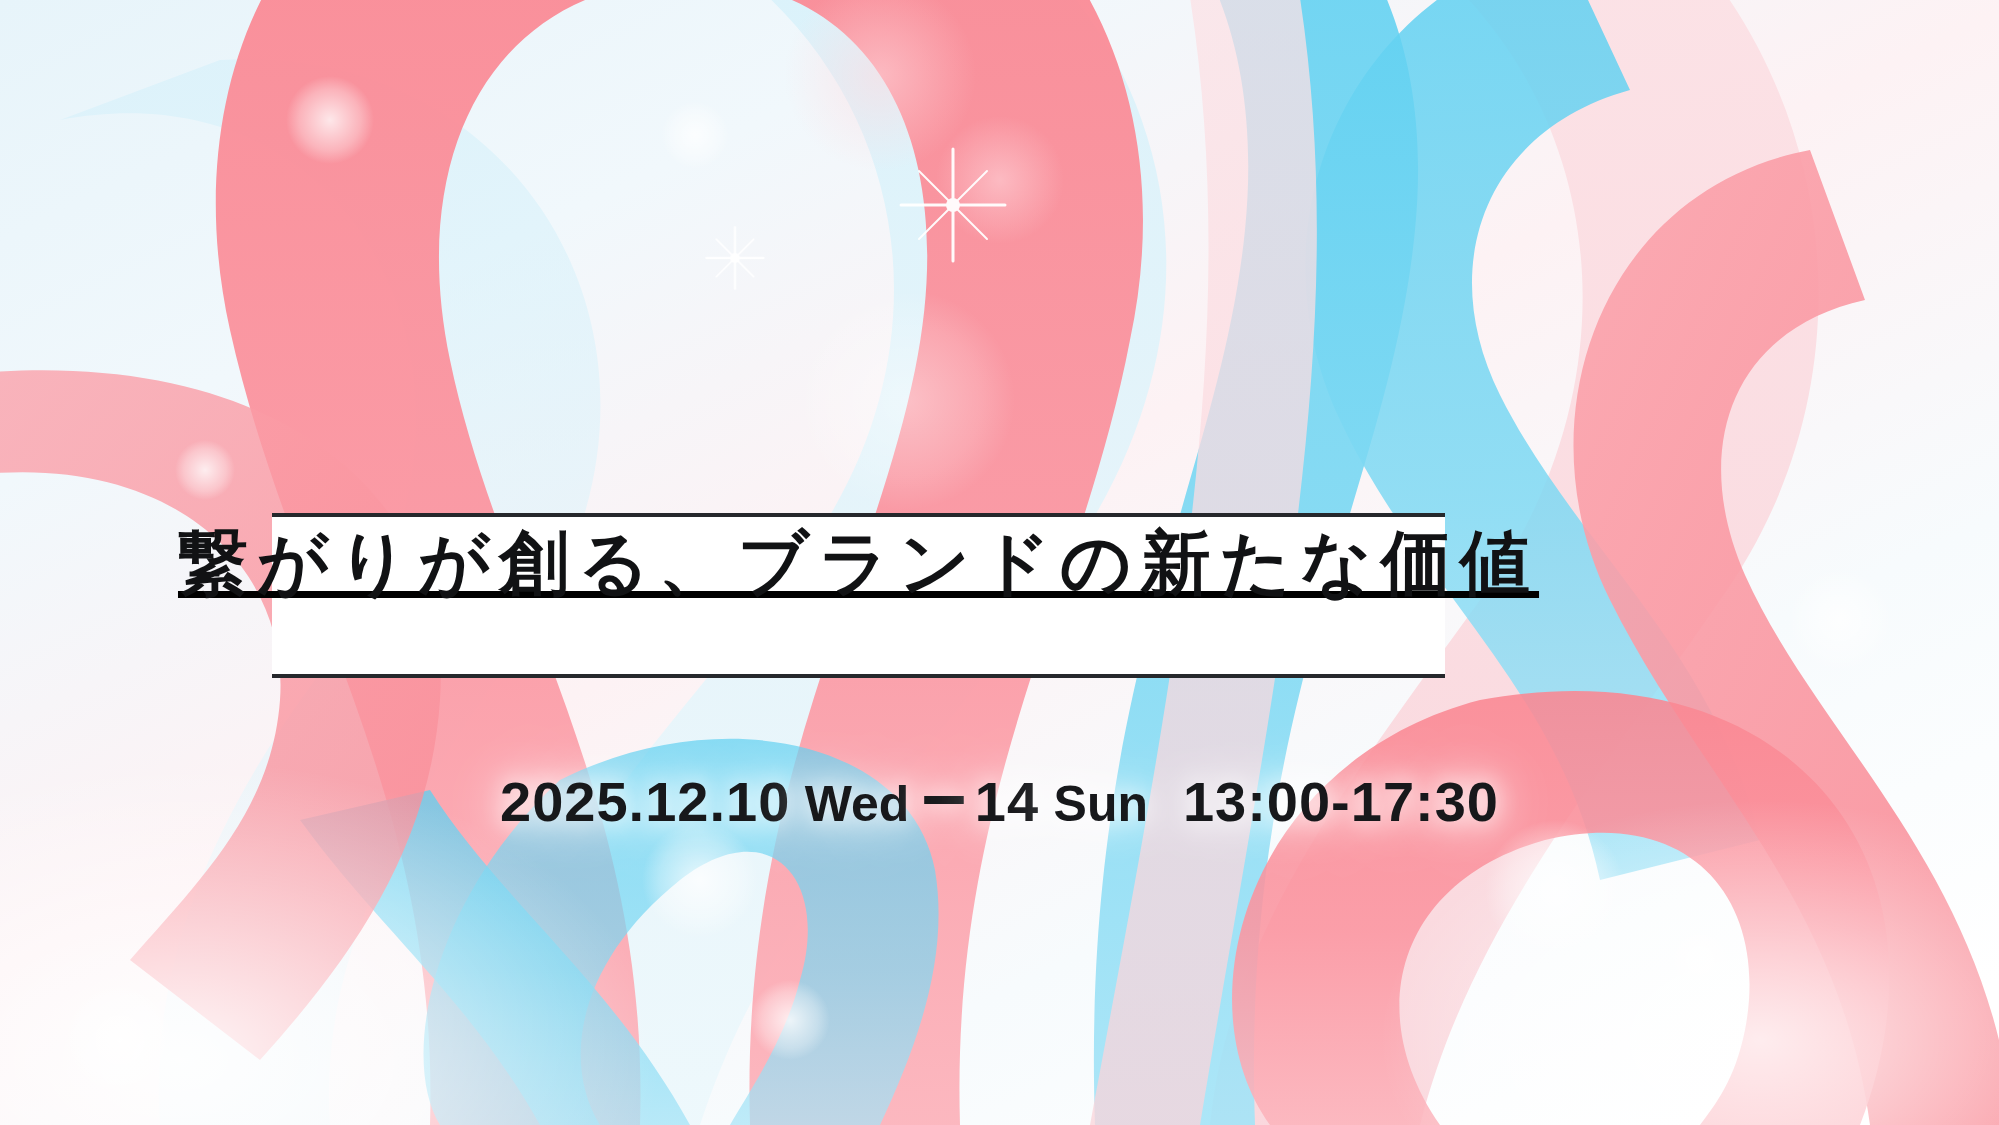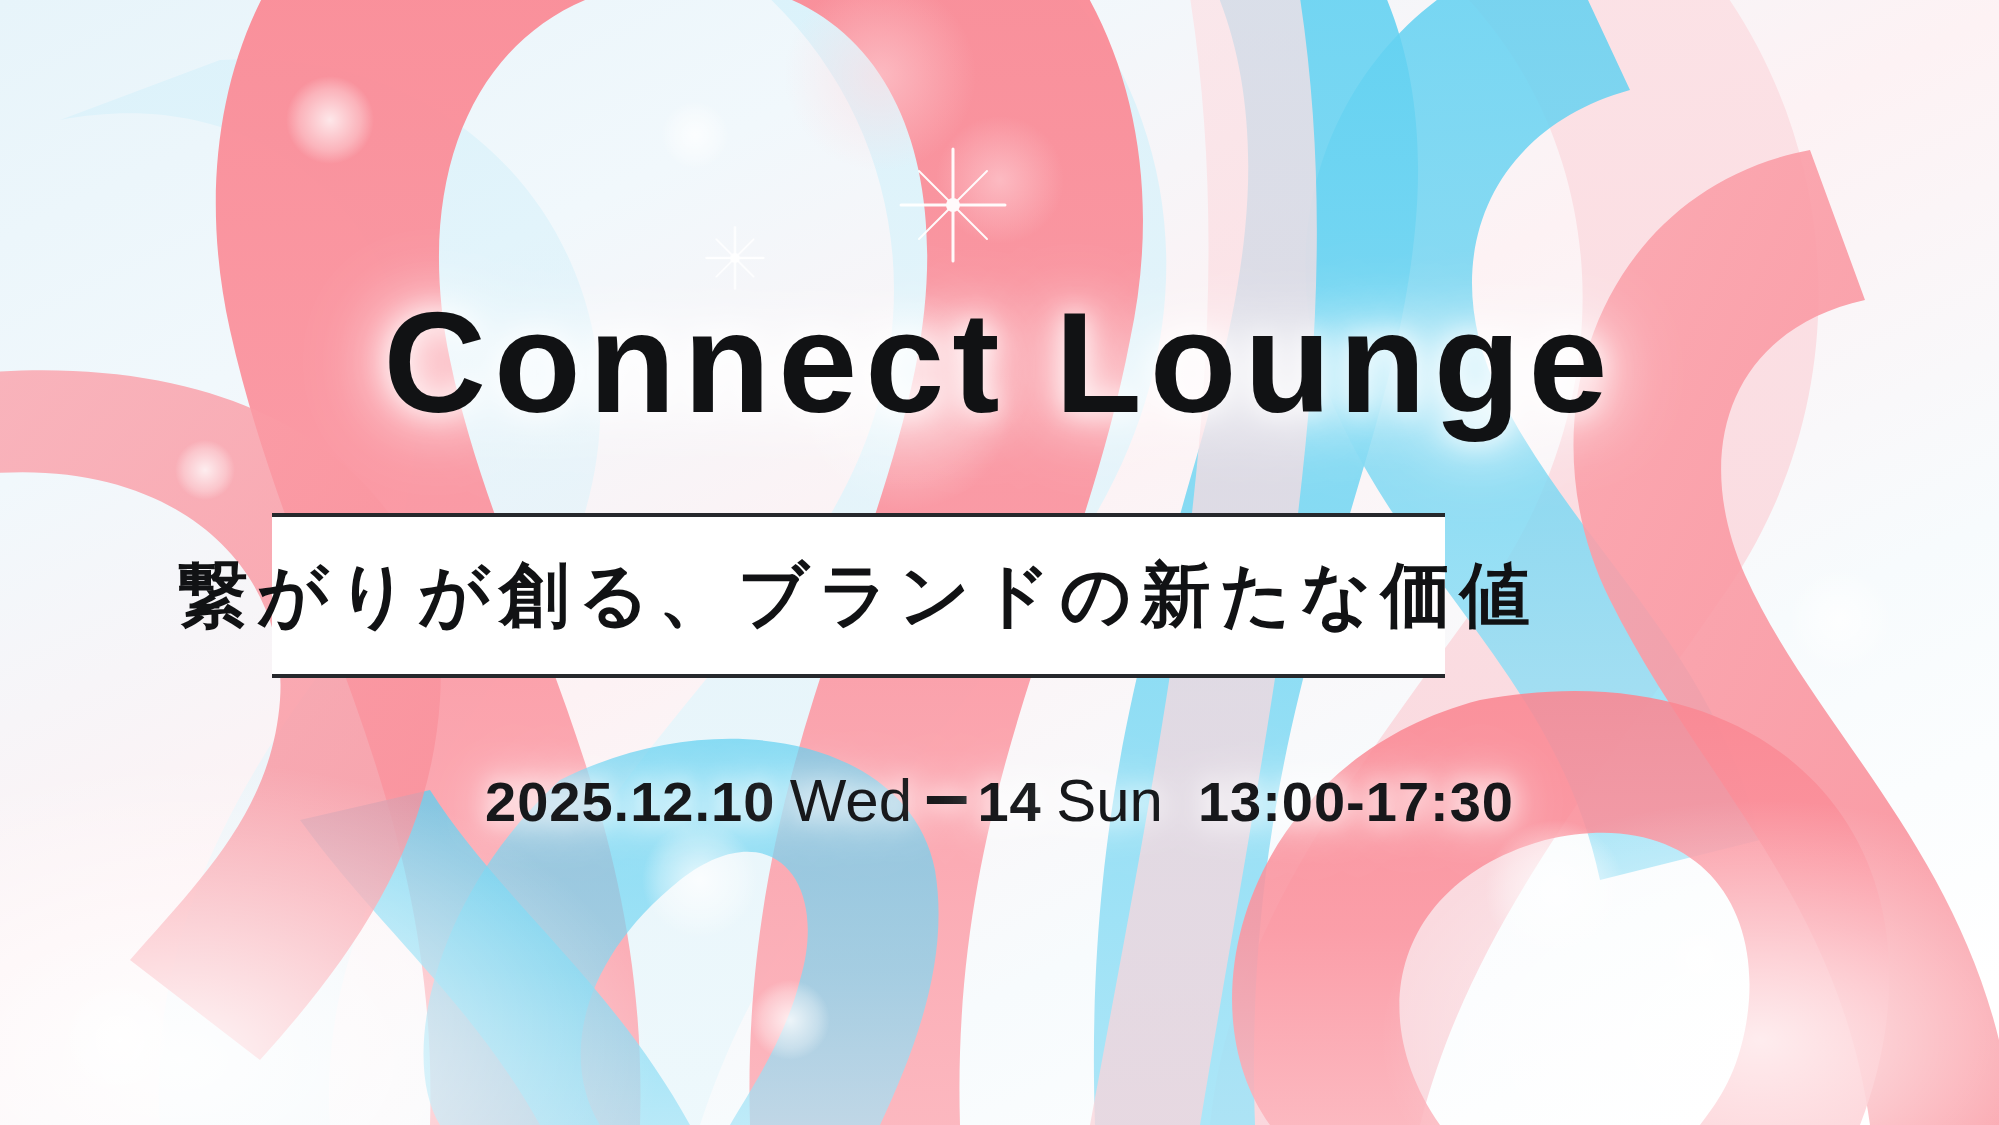--- a/index.html
+++ b/index.html
@@ -45,21 +45,21 @@
     white-space:nowrap;
   }
 
   #subtitle-bar {
     position:absolute;
     left:272px; top:513px;
     width:1173px; height:165px;
     background:#ffffff;
     border-top:4px solid #26282c;
     border-bottom:4px solid #26282c;
-    display:flex; align-items:center; justify-content:center;
+    display:flex; align-items:flex-start; justify-content:center;text-decoration:underline;
   }
   #subtitle-text {
     font-size:70px;
     font-weight:bold;
     letter-spacing:9px;
     color:#111214;
     white-space:nowrap;
     font-family:"DejaVu Sans","Liberation Sans",sans-serif;
   }
 
@@ -73,21 +73,21 @@
     text-shadow:
        0 0 22px rgba(255,255,255,.98),
        0 0 44px rgba(255,255,255,.92),
        0 0 70px rgba(255,255,255,.75);
   }
   .d-big {
     font-size:56px; font-weight:bold; letter-spacing:1px;
     vertical-align:baseline;
   }
   .d-dow {
-    font-size:60px; font-weight:normal; letter-spacing:0px;
+    font-size:50px; font-weight:bold; letter-spacing:0px;
     vertical-align:baseline;
     padding:0 4px 0 10px;
   }
   .d-dash {
     font-size:80px; font-weight:bold;
     vertical-align:baseline;
     padding:0 4px;
   }
   .d-gap { display:inline-block; width:22px; }
 </style>
@@ -255,23 +255,20 @@
         <line x1="0" y1="-56" x2="0" y2="56" stroke-width="4"></line>
         <line x1="-34" y1="-34" x2="34" y2="34" stroke-width="3"></line>
         <line x1="-34" y1="34" x2="34" y2="-34" stroke-width="3"></line>
         <circle cx="0" cy="0" r="9" fill="#ffffff" stroke="none"></circle>
       </g>
     </g>
   </svg>
 
   <div id="content">
 
-    <div id="title-row">
-      <span id="main-title">Connect Lounge</span>
-    </div>
 
     <div id="subtitle-bar">
       <span id="subtitle-text">繋がりが創る、ブランドの新たな価値</span>
     </div>
 
     <div id="date-row">
       <span class="d-big">2025.12.10</span>
       <span class="d-dow">Wed</span>
       <span class="d-dash">–</span>
       <span class="d-big">14</span>

